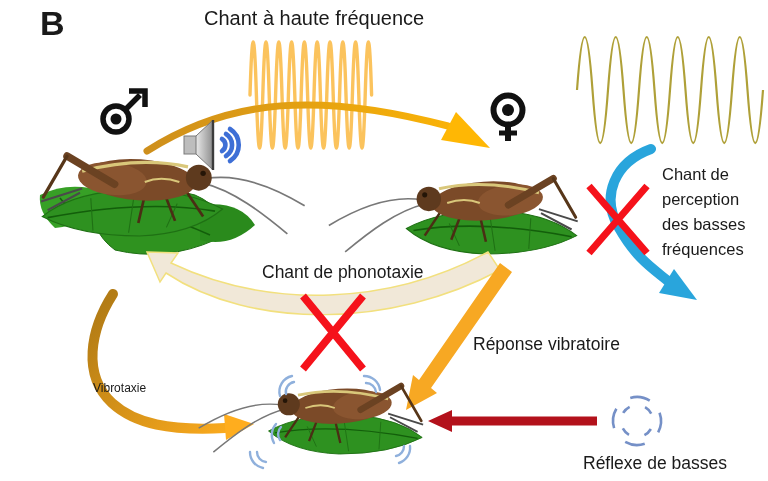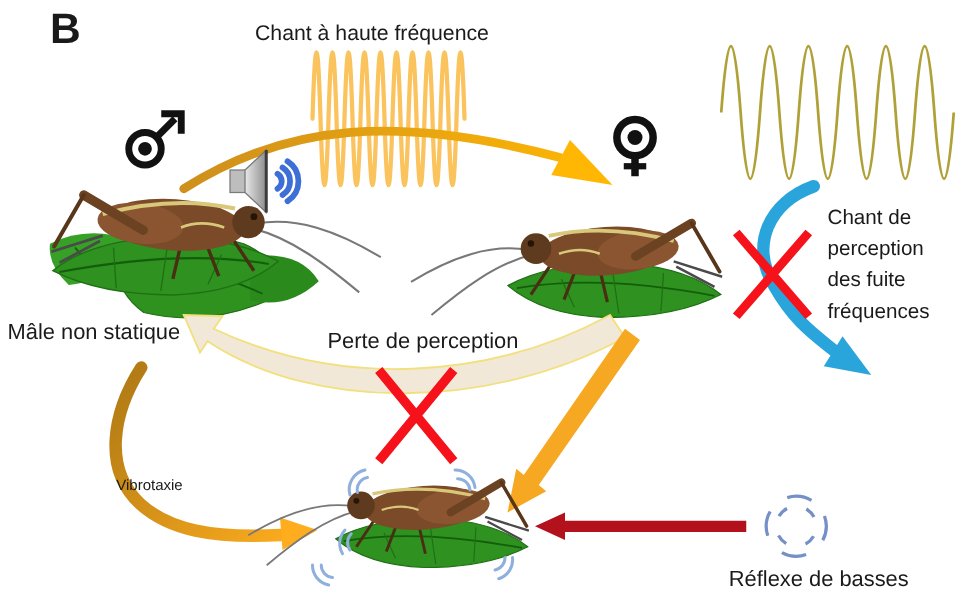--- a/index.html
+++ b/index.html
@@ -1,21 +1,21 @@
 <!DOCTYPE html>
 <html><head>
 <meta charset="utf-8">
 <style>
   html,body{margin:0;padding:0;background:#fff;}
   .canvas{position:relative;width:768px;height:481px;background:#ffffff;overflow:hidden;
           font-family:"Liberation Sans",sans-serif;color:#1a1a1a;}
   .layer{position:absolute;left:0;top:0;}
   .lbl{position:absolute;white-space:nowrap;color:#1a1a1a;}
   .lbl-b{left:40px;top:4px;font-size:34px;font-weight:bold;}
-  .lbl-song{left:204px;top:17px;font-size:17px;text-align:center;}
+  .lbl-song{left:204px;top:7px;font-size:20px;text-align:center;}
   .lbl-male{left:6px;top:255px;font-size:17.5px;}
   .lbl-phono{left:262px;top:262px;font-size:17.5px;}
   .lbl-resp{left:473px;top:334px;font-size:17.5px;}
   .lbl-vibro{left:93px;top:381px;font-size:12px;}
   .lbl-fuite{left:583px;top:453px;font-size:17.5px;}
   .perception{position:absolute;left:662px;top:162px;font-size:16.5px;line-height:25px;}
   .perception div{white-space:nowrap;}
 </style>
 </head>
 <body>
@@ -149,24 +149,24 @@
       <g fill="none" stroke-width="4.6" stroke-linecap="round" stroke="#3E6FD6">
         <path d="M222,139 A7 7 0 0 1 222,151"></path>
         <path d="M226,134 A13 13 0 0 1 226,156"></path>
         <path d="M230,129 A19 19 0 0 1 230,161"></path>
       </g>
     </g>
   </svg>
 
   <div class="lbl lbl-b">B</div>
   <div class="lbl lbl-song">Chant à haute fréquence</div>
-  <div class="lbl lbl-male">Mâle non statique</div>
-  <div class="lbl lbl-phono">Perte de perception</div>
+  <div class="lbl lbl-phono">Chant de phonotaxie</div>
   <div class="perception">
     <div>Chant de</div>
     <div>perception</div>
-    <div>des fuite</div>
+    <div>des basses</div>
     <div>fréquences</div>
   </div>
+  <div class="lbl lbl-resp">Réponse vibratoire</div>
   <div class="lbl lbl-vibro">Vibrotaxie</div>
   <div class="lbl lbl-fuite">Réflexe de basses</div>
 
 </div>
 
 </body></html>

